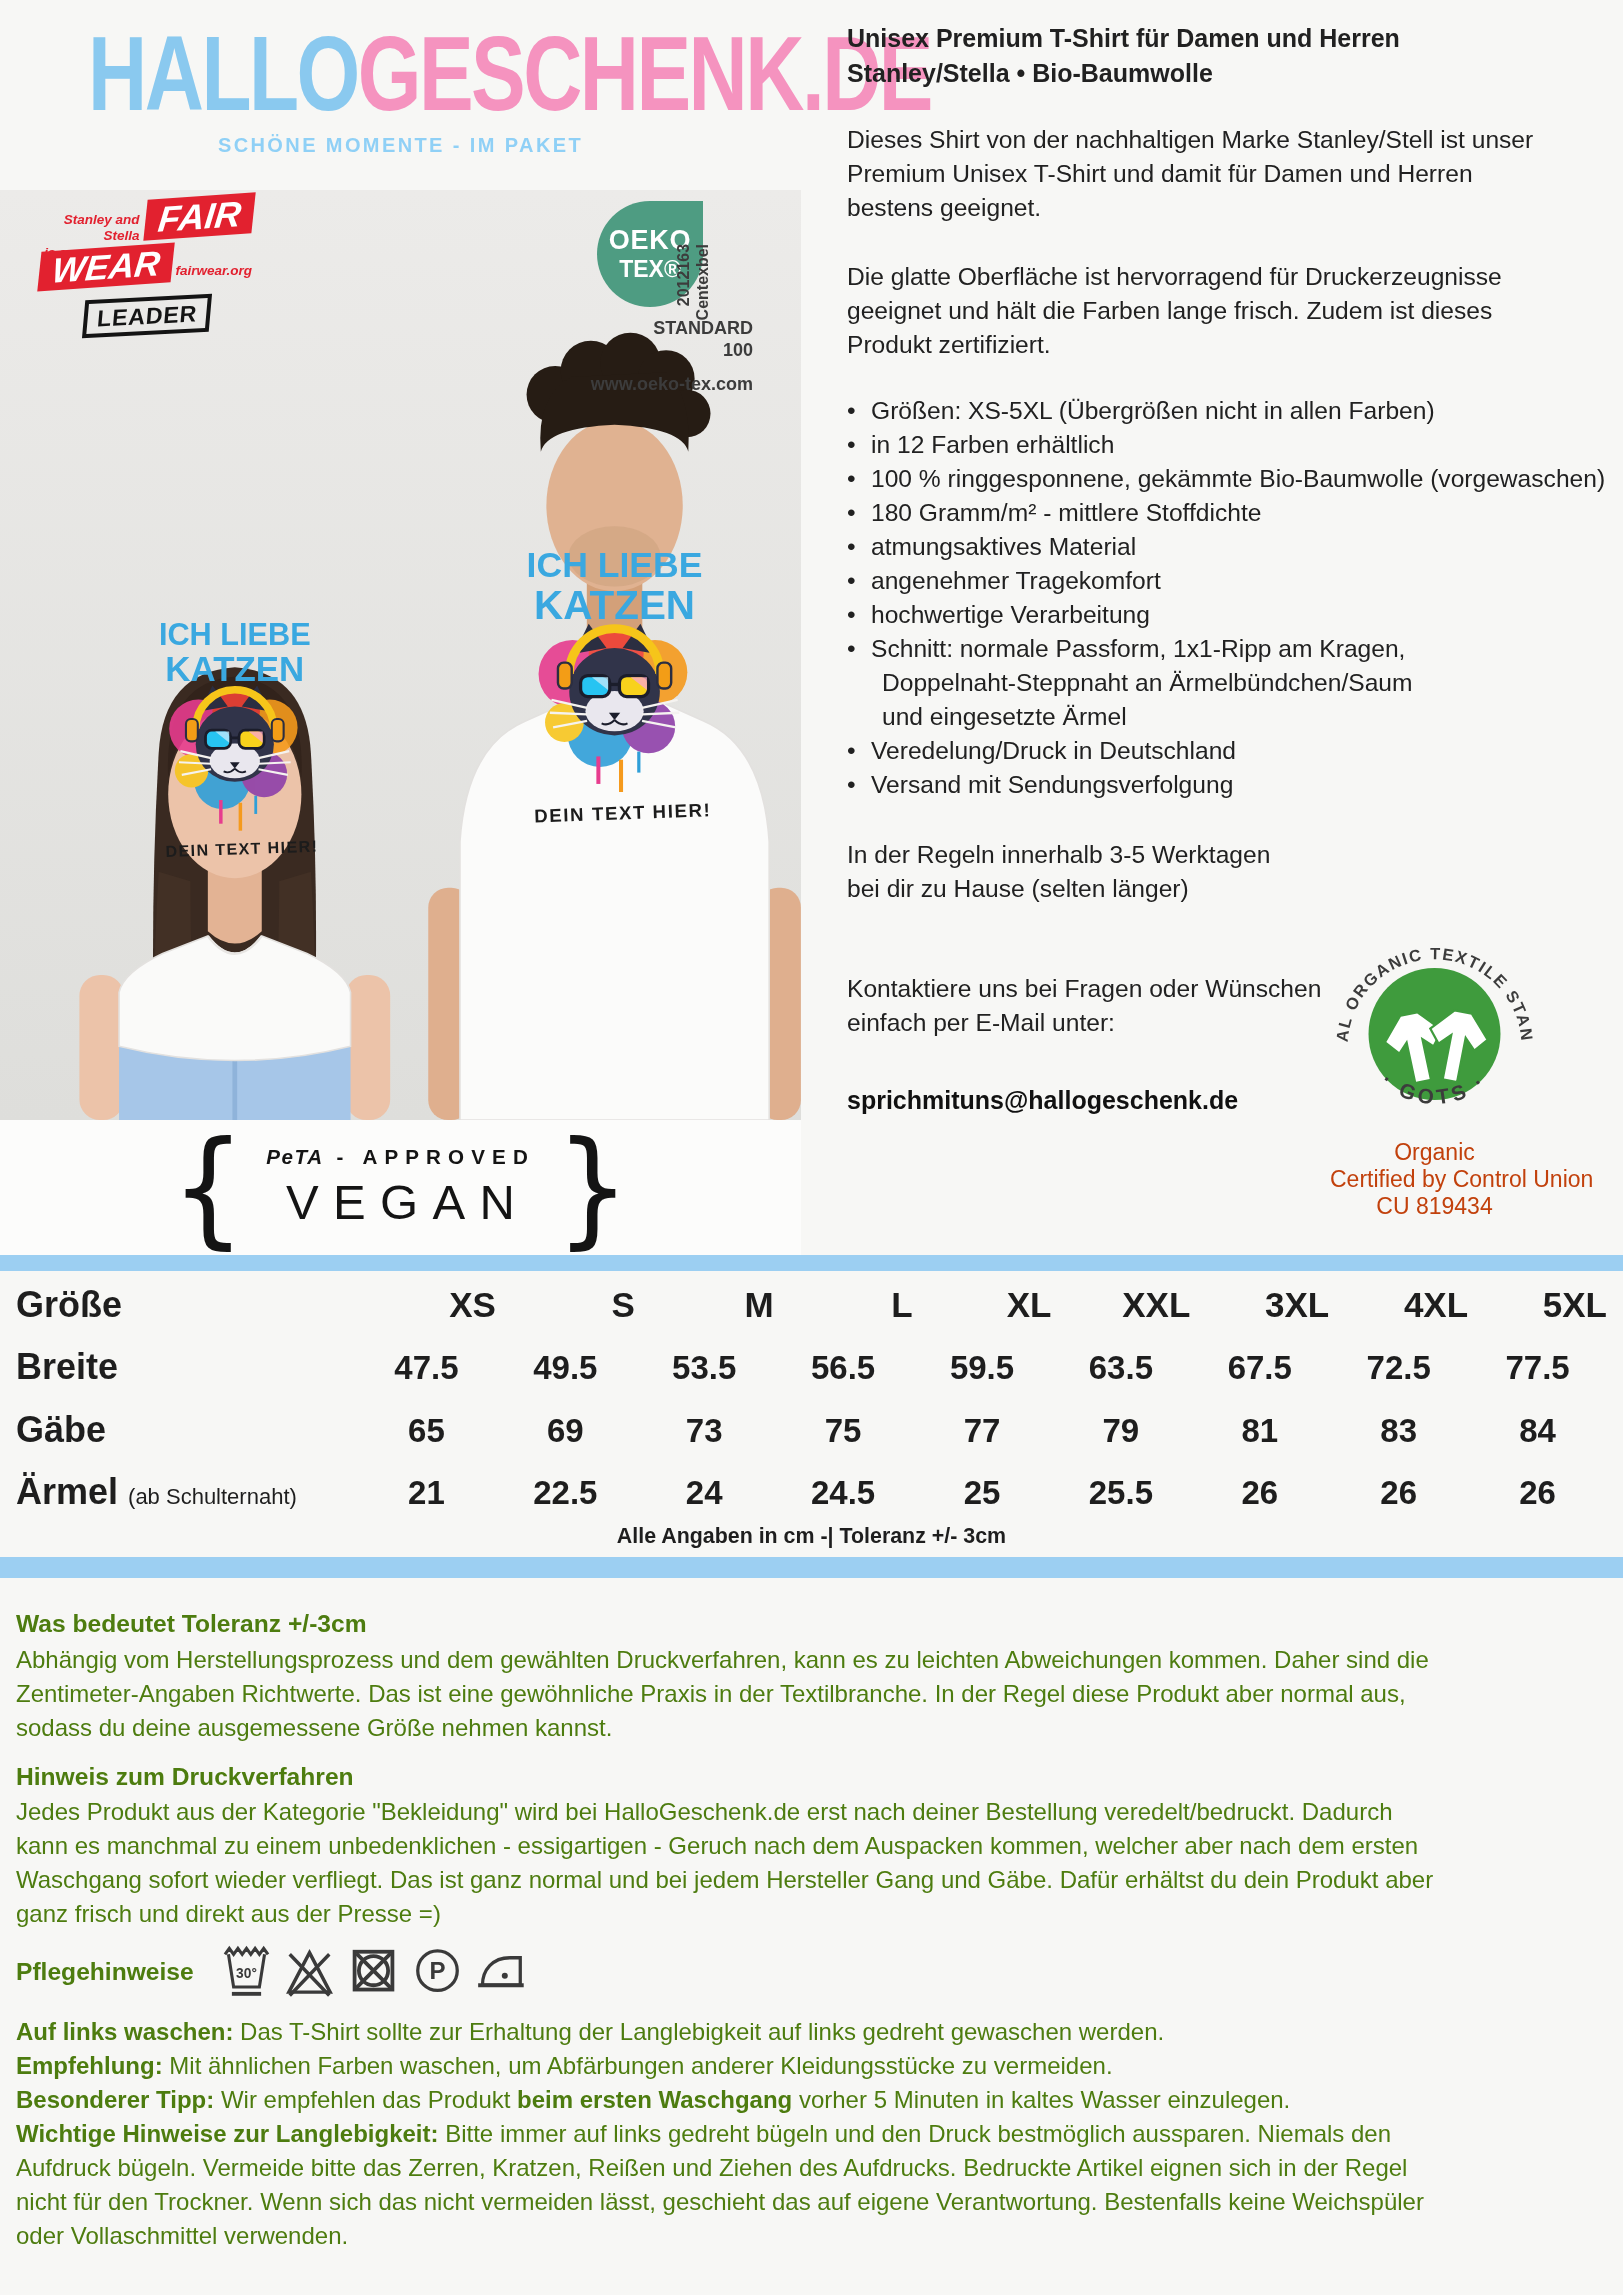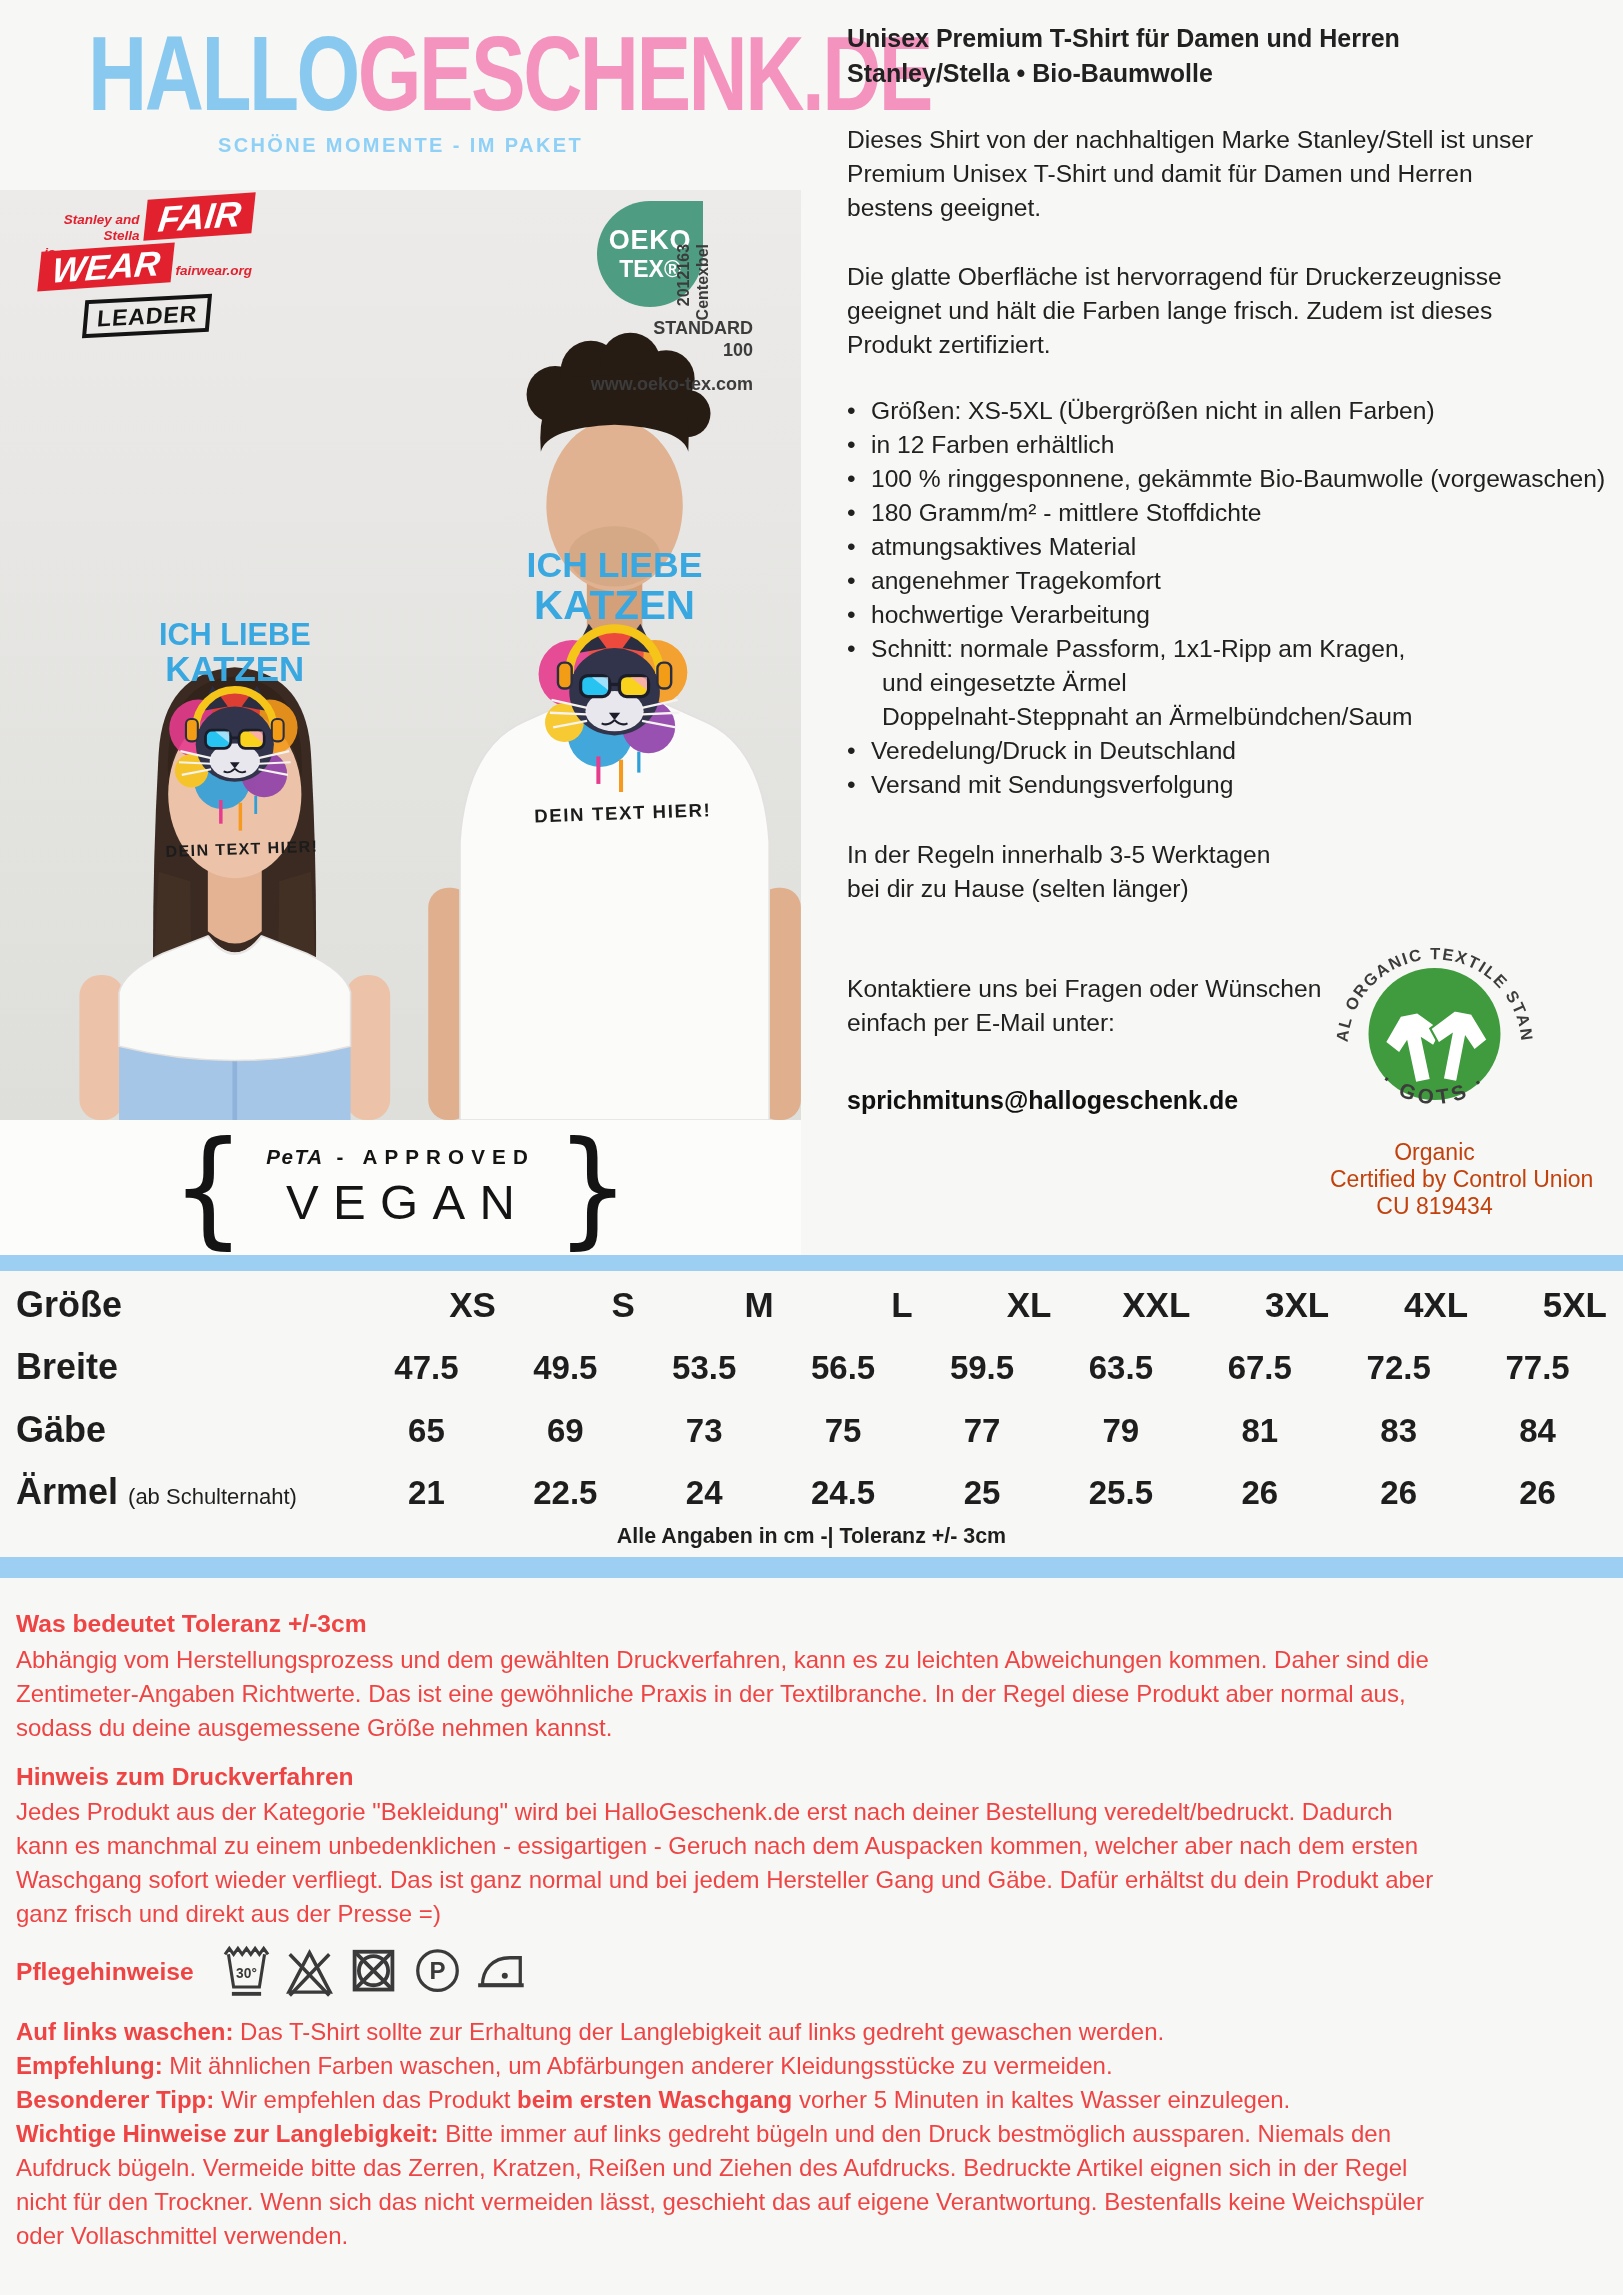--- a/index.html
+++ b/index.html
@@ -67,21 +67,21 @@
   .bar1{height:16px;}
   .bar2{height:20.6px;margin-top:8px;}
   .sizetable{display:grid;grid-template-columns:341px repeat(9,1fr);row-gap:20.6px;align-items:baseline;margin:12.7px 16px 0 16px;}
   .t-label{font-size:36px;font-weight:bold;}
   .t-label .small-note{font-size:22px;font-weight:normal;}
   .t-size{font-size:35px;font-weight:bold;text-align:right;}
   .t-val{font-size:33px;font-weight:bold;text-align:center;}
   .t-note{margin-top:11px;text-align:center;font-size:21.4px;font-weight:bold;}
 
   
-  .bottom-zone{position:absolute;left:16px;top:1601px;width:1592px;font-size:24px;line-height:34px;color:#ef4444;}
+  .bottom-zone{position:absolute;left:16px;top:1601px;width:1592px;font-size:24px;line-height:34px;color:#4d7c0f;}
   .b-head{font-size:24.6px;font-weight:bold;margin:6.3px 0 1.6px 0;}
   .b-head.second{margin-top:15px;}
   .care-row{display:flex;align-items:center;gap:14.3px;margin-top:12.7px;}
   .care-label{font-size:24.6px;font-weight:bold;margin-right:12.7px;}
   .care-icons{display:flex;gap:12.7px;align-items:center;}
   .care-lines{margin-top:16px;}
   .care-lines p{margin:0;}
   .care-lines b{font-weight:bold;}
 
   svg text{font-family:"Liberation Sans",sans-serif;}
@@ -291,25 +291,25 @@
       <div class="bullet-line">
           <span class="bmark">•</span>
           <span>hochwertige Verarbeitung</span>
         </div>
       <div class="bullet-line">
           <span class="bmark">•</span>
           <span>Schnitt: normale Passform, 1x1-Ripp am Kragen,</span>
         </div>
       <div class="bullet-line cont">
           <span class="bmark"></span>
-          <span>und eingesetzte Ärmel</span>
+          <span>Doppelnaht-Steppnaht an Ärmelbündchen/Saum</span>
         </div>
       <div class="bullet-line cont">
           <span class="bmark"></span>
-          <span>Doppelnaht-Steppnaht an Ärmelbündchen/Saum</span>
+          <span>und eingesetzte Ärmel</span>
         </div>
       <div class="bullet-line">
           <span class="bmark">•</span>
           <span>Veredelung/Druck in Deutschland</span>
         </div>
       <div class="bullet-line">
           <span class="bmark">•</span>
           <span>Versand mit Sendungsverfolgung</span>
         </div>
     </div>

